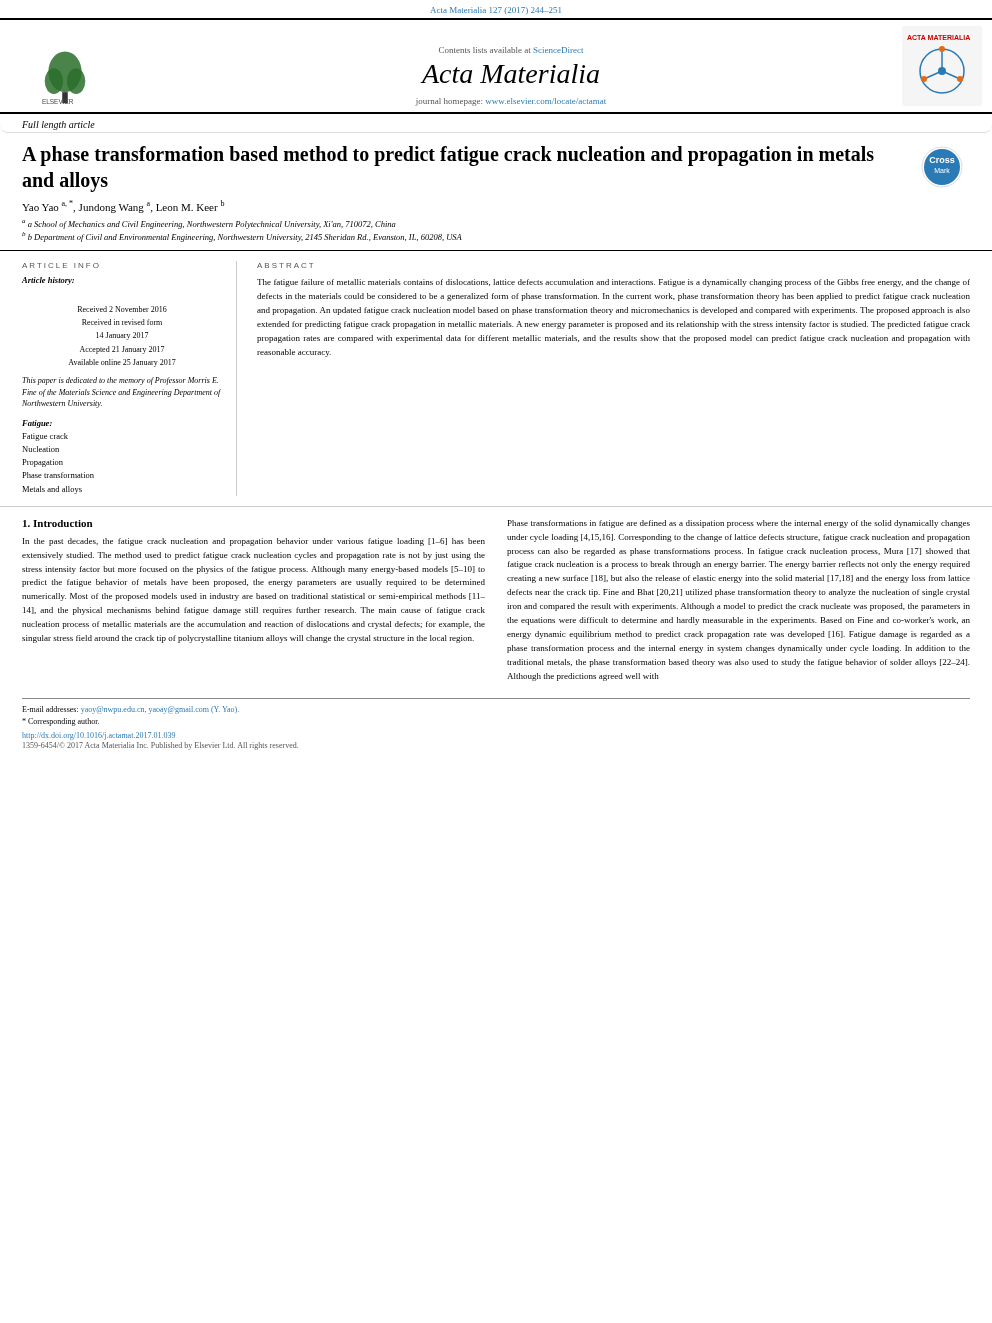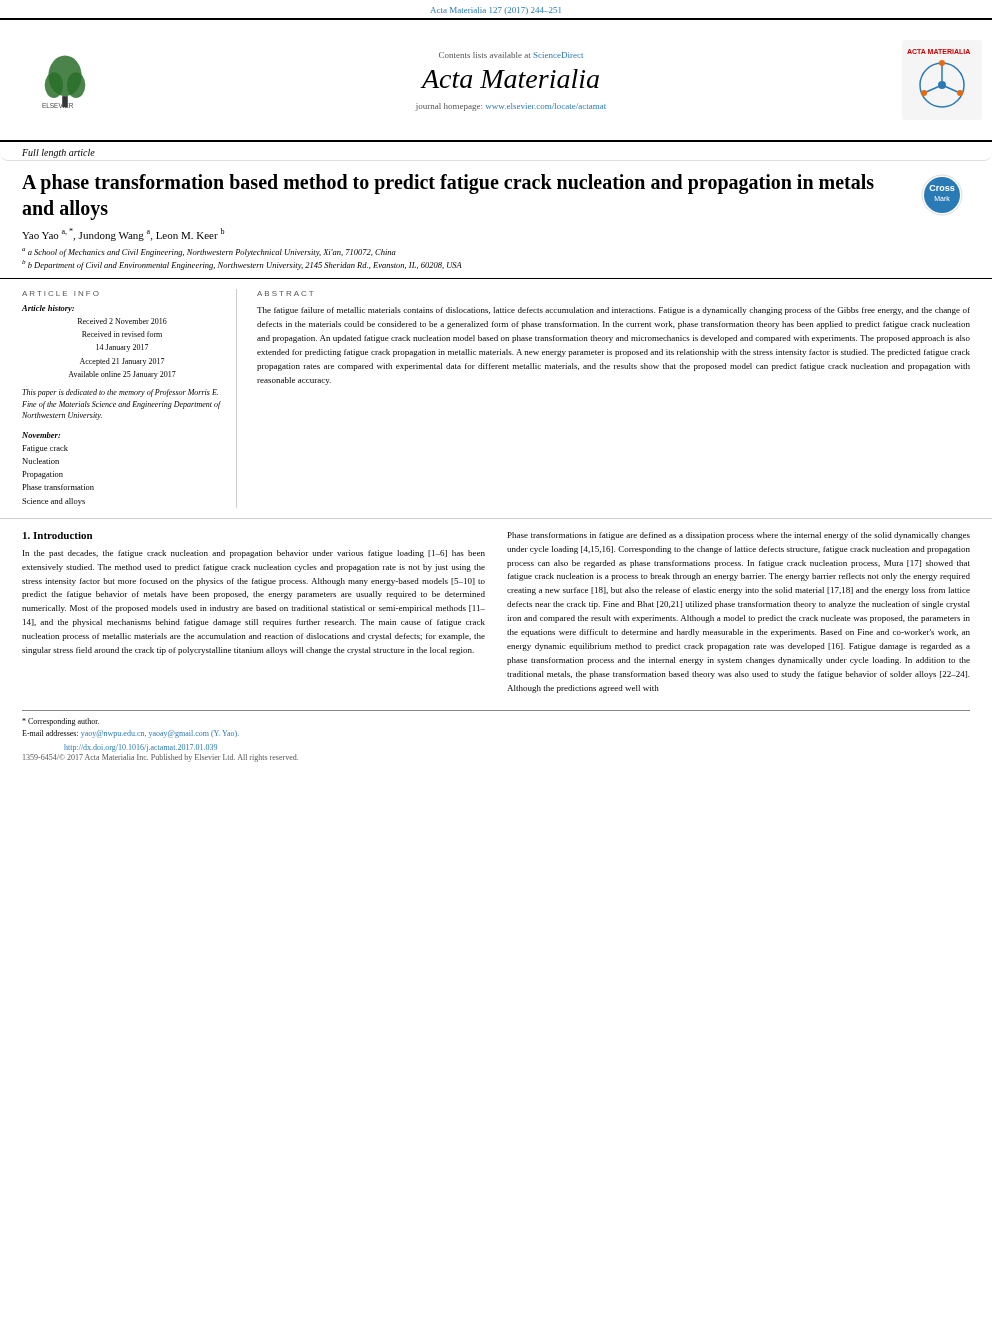--- a/index.html
+++ b/index.html
@@ -17,21 +17,21 @@
       height: 60px;
     }
   </style>
 </head>
 <body>
 
 <div style="text-align:center; padding: 5px 0 3px; font-size:9px; color:#2a7ab5; font-family:'Times New Roman',serif;">
   <span>Acta Materialia 127 (2017) 244–251</span>
 </div>
 
-<div style="display:flex; align-items:center; border-top:2px solid #000; border-bottom:2px solid #000; padding:16px 0; margin:0 0 0 0;">
+<div style="display:flex; align-items:flex-end; border-top:2px solid #000; border-bottom:2px solid #000; padding:2px 0; margin:0 0 0 0;">
 
   <div style="width:130px; display:flex; flex-direction:column; align-items:center; justify-content:center; padding:4px 10px; flex-shrink:0;">
     <svg class="elsevier-tree" viewBox="0 0 60 65" width="65" height="65">
 
       <rect x="27" y="50" width="6" height="12" fill="#333"></rect>
       <ellipse cx="30" cy="28" rx="18" ry="22" fill="#2a6e2a" opacity="0.85"></ellipse>
       <ellipse cx="18" cy="38" rx="10" ry="14" fill="#2a6e2a" opacity="0.85"></ellipse>
       <ellipse cx="42" cy="38" rx="10" ry="14" fill="#2a6e2a" opacity="0.85"></ellipse>
       <text x="5" y="63" font-family="Arial" font-size="7" fill="#444">ELSEVIER</text>
     </svg>
@@ -93,38 +93,38 @@
   <div style="font-size:8.5px; font-style:italic; line-height:1.4;">
     <sup style="font-size:7px;">b</sup> <span>b Department of Civil and Environmental Engineering, Northwestern University, 2145 Sheridan Rd., Evanston, IL, 60208, USA</span>
   </div>
 </div>
 
 <div style="display:flex; border-top:1px solid #000; padding:10px 22px; gap:20px;">
 
   <div style="width:215px; flex-shrink:0; border-right:1px solid #ccc; padding-right:14px;">
     <div style="font-family:Arial,sans-serif; font-size:8px; letter-spacing:2px; text-transform:uppercase; color:#555; margin-bottom:5px;">ARTICLE INFO</div>
 
-    <div style="font-size:8.5px; font-style:italic; font-weight:bold; margin-bottom:2px;">Article history:</div>
+    <div style="font-size:8.5px; font-style:italic; font-weight:bold; margin-bottom:18px;">Article history:</div>
     <div style="font-size:8px; line-height:1.65; margin-bottom:6px;text-align:center;">
       <div>Received 2 November 2016</div>
       <div>Received in revised form</div>
       <div>14 January 2017</div>
       <div>Accepted 21 January 2017</div>
       <div>Available online 25 January 2017</div>
     </div>
 
     <div style="font-size:8px; font-style:italic; line-height:1.45; margin-bottom:8px;">This paper is dedicated to the memory of Professor Morris E. Fine of the Materials Science and Engineering Department of Northwestern University.</div>
 
-    <div style="font-size:8.5px; font-style:italic; font-weight:bold; margin-bottom:2px;">November:</div>
+    <div style="font-size:8.5px; font-style:italic; font-weight:bold; margin-bottom:2px;">Fatigue:</div>
     <div style="font-size:8.5px; line-height:1.55;">
       <div>Fatigue crack</div>
       <div>Nucleation</div>
       <div>Propagation</div>
       <div>Phase transformation</div>
-      <div>Science and alloys</div>
+      <div>Metals and alloys</div>
     </div>
   </div>
 
   <div style="flex:1;">
     <div style="font-family:Arial,sans-serif; font-size:8px; letter-spacing:2px; text-transform:uppercase; color:#555; margin-bottom:6px;">ABSTRACT</div>
     <div style="font-size:9px; line-height:1.55; text-align:justify; margin-bottom:8px;">The fatigue failure of metallic materials contains of dislocations, lattice defects accumulation and interactions. Fatigue is a dynamically changing process of the Gibbs free energy, and the change of defects in the materials could be considered to be a generalized form of phase transformation. In the current work, phase transformation theory has been applied to predict fatigue crack nucleation and propagation. An updated fatigue crack nucleation model based on phase transformation theory and micromechanics is developed and compared with experiments. The proposed approach is also extended for predicting fatigue crack propagation in metallic materials. A new energy parameter is proposed and its relationship with the stress intensity factor is studied. The predicted fatigue crack propagation rates are compared with experimental data for different metallic materials, and the results show that the proposed model can predict fatigue crack nucleation and propagation with reasonable accuracy.</div>
   </div>
 </div>
 
 <div style="display:flex; padding:10px 22px; gap:22px; border-top:1px solid #ccc;">
@@ -136,21 +136,21 @@
     </div>
     <div style="font-size:9px; line-height:1.55; text-align:justify;">In the past decades, the fatigue crack nucleation and propagation behavior under various fatigue loading [1–6] has been extensively studied. The method used to predict fatigue crack nucleation cycles and propagation rate is not by just using the stress intensity factor but more focused on the physics of the fatigue process. Although many energy-based models [5–10] to predict the fatigue behavior of metals have been proposed, the energy parameters are usually required to be determined numerically. Most of the proposed models used in industry are based on traditional statistical or semi-empirical methods [11–14], and the physical mechanisms behind fatigue damage still requires further research. The main cause of fatigue crack nucleation process of metallic materials are the accumulation and reaction of dislocations and crystal defects; for example, the singular stress field around the crack tip of polycrystalline titanium alloys will change the crystal structure in the local region.</div>
   </div>
 
   <div style="flex:1;">
     <div style="font-size:9px; line-height:1.55; text-align:justify;">Phase transformations in fatigue are defined as a dissipation process where the internal energy of the solid dynamically changes under cycle loading [4,15,16]. Corresponding to the change of lattice defects structure, fatigue crack nucleation and propagation process can also be regarded as phase transformations process. In fatigue crack nucleation process, Mura [17] showed that fatigue crack nucleation is a process to break through an energy barrier. The energy barrier reflects not only the energy required creating a new surface [18], but also the release of elastic energy into the solid material [17,18] and the energy loss from lattice defects near the crack tip. Fine and Bhat [20,21] utilized phase transformation theory to analyze the nucleation of single crystal iron and compared the result with experiments. Although a model to predict the crack nucleate was proposed, the parameters in the equations were difficult to determine and hardly measurable in the experiments. Based on Fine and co-worker's work, an energy dynamic equilibrium method to predict crack propagation rate was developed [16]. Fatigue damage is regarded as a phase transformation process and the internal energy in system changes dynamically under cycle loading. In addition to the traditional metals, the phase transformation based theory was also used to study the fatigue behavior of solder alloys [22–24]. Although the predictions agreed well with</div>
   </div>
 </div>
 
 <div style="border-top:1px solid #888; margin:4px 22px 0; padding:5px 0 0;">
-  <div style="font-size:8px; line-height:1.5;">* Corresponding author.</div>
   <div style="font-size:8px; line-height:1.5;">
     <span>E-mail addresses:</span>
     <span style="color:#2a7ab5;">yaoy@nwpu.edu.cn, yaoay@gmail.com (Y. Yao).</span>
   </div>
+  <div style="font-size:8px; line-height:1.5;">* Corresponding author.</div>
 </div>
 
-<div style="padding:3px 22px 0; font-size:8px; color:#2a7ab5;margin-left:42px;">http://dx.doi.org/10.1016/j.actamat.2017.01.039</div>
+<div style="padding:3px 22px 0; font-size:8px; color:#2a7ab5;">http://dx.doi.org/10.1016/j.actamat.2017.01.039</div>
 <div style="padding:1px 22px 8px; font-size:8px; color:#555;">1359-6454/© 2017 Acta Materialia Inc. Published by Elsevier Ltd. All rights reserved.</div>
 
 </body></html>

